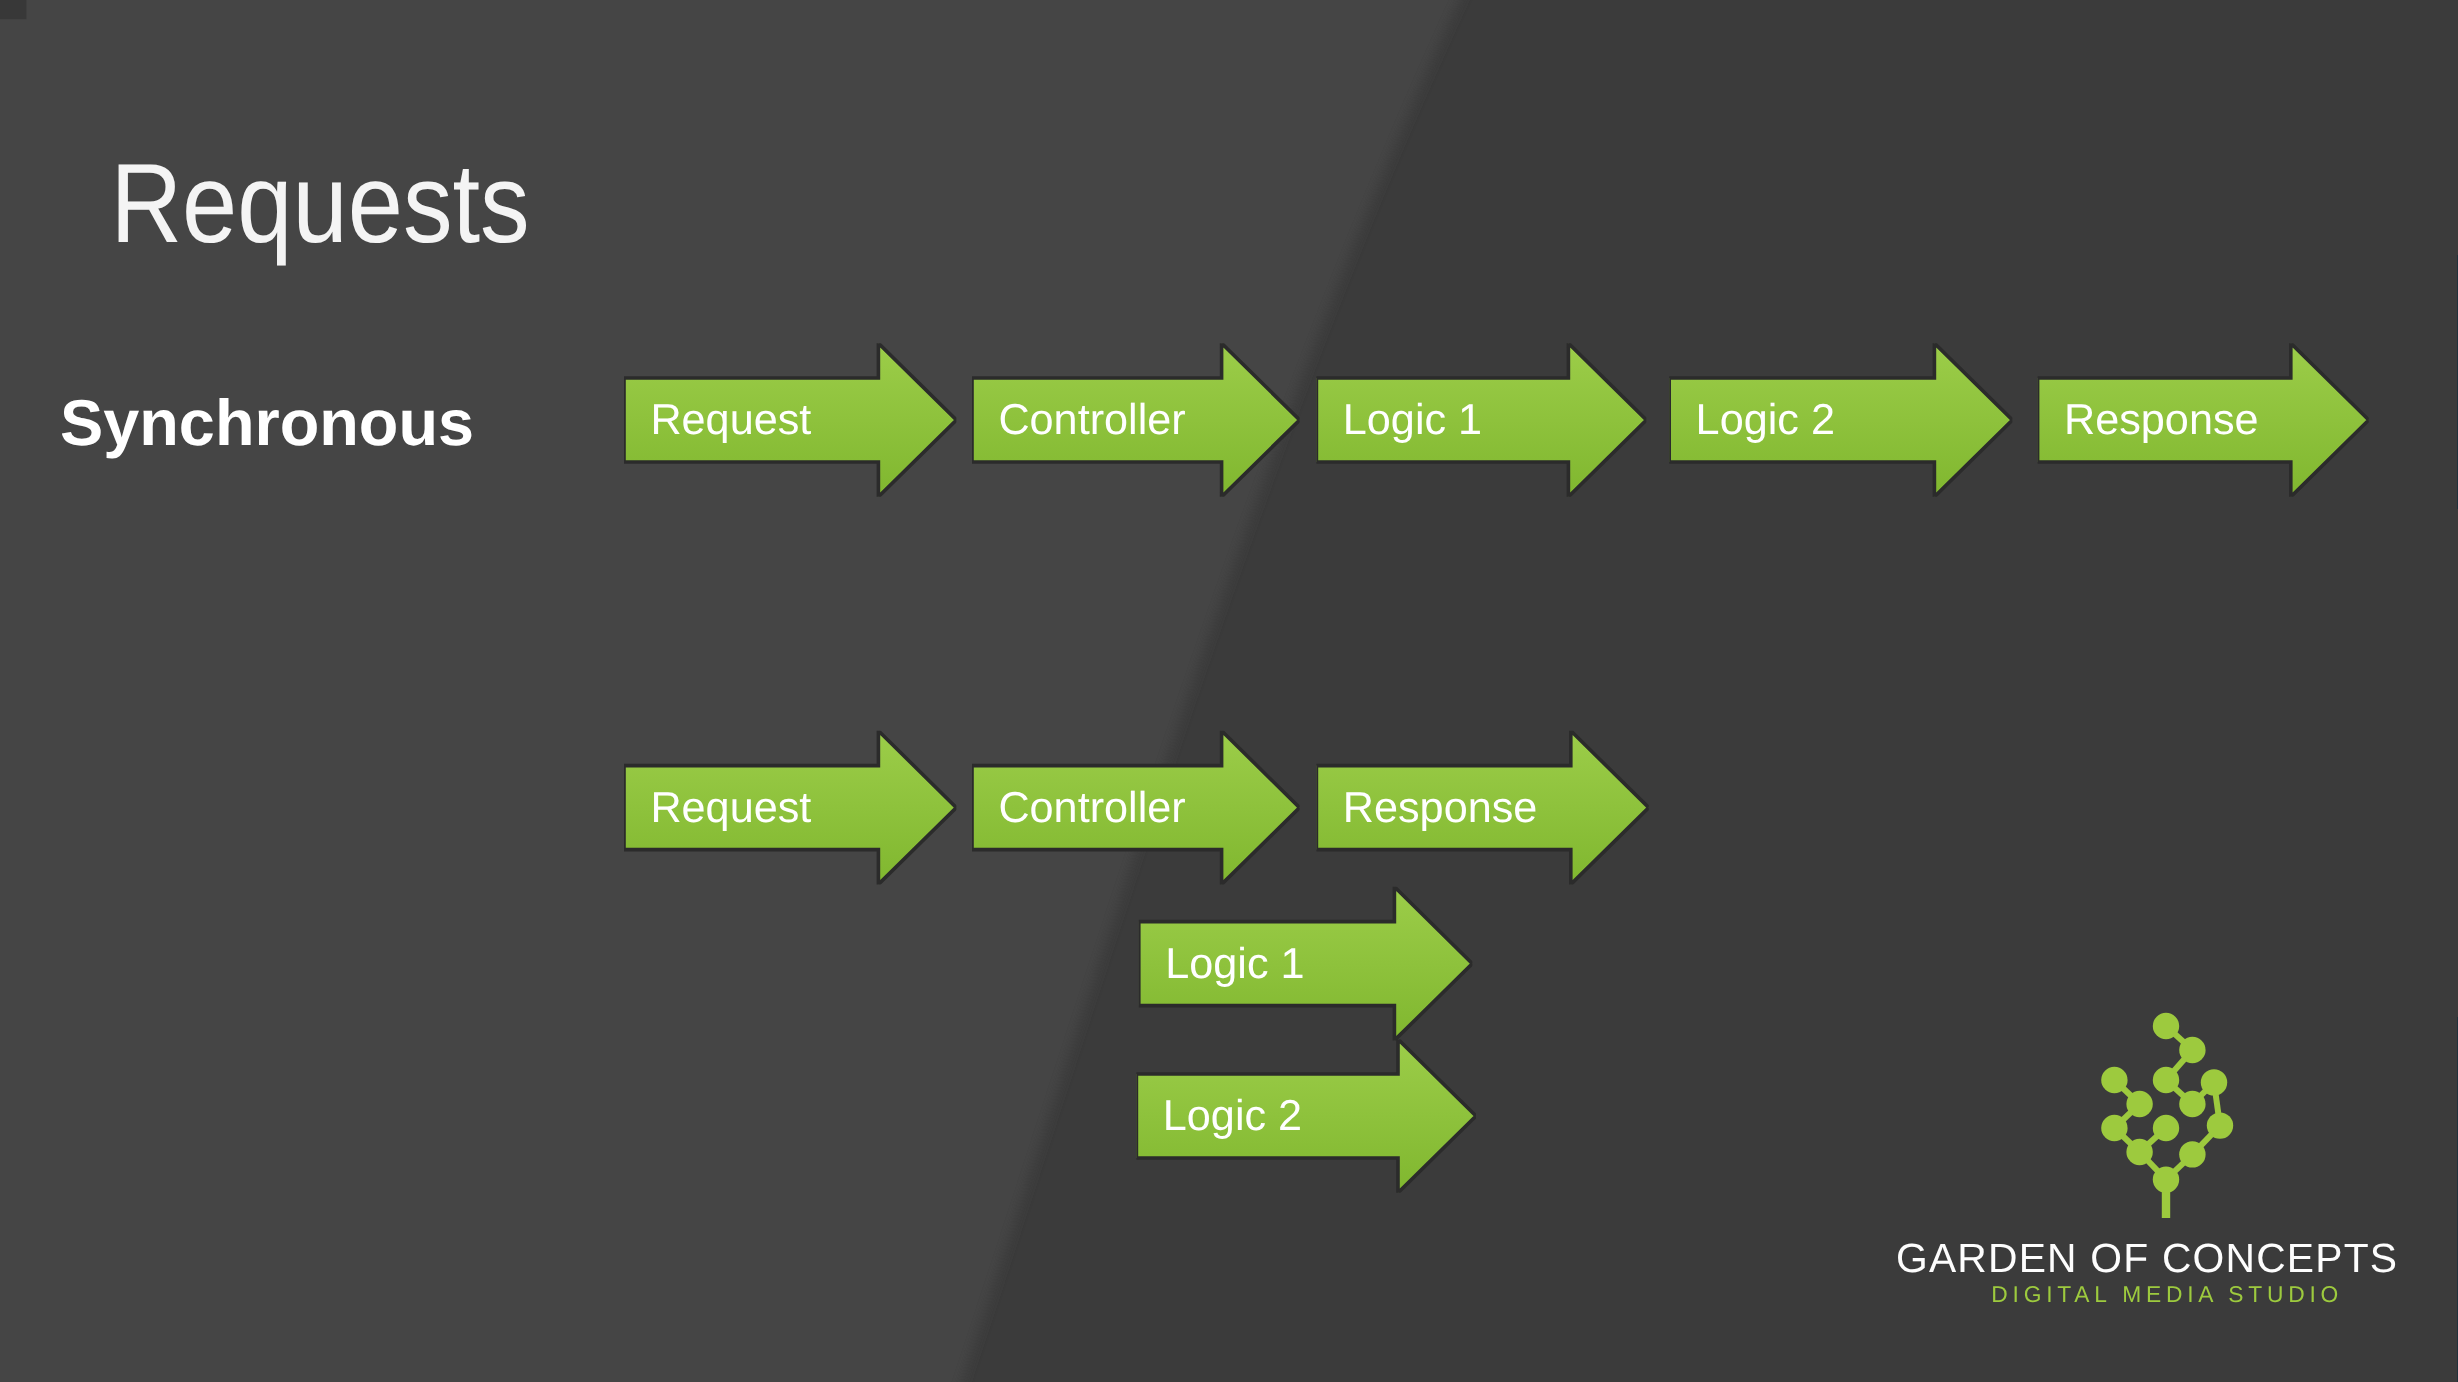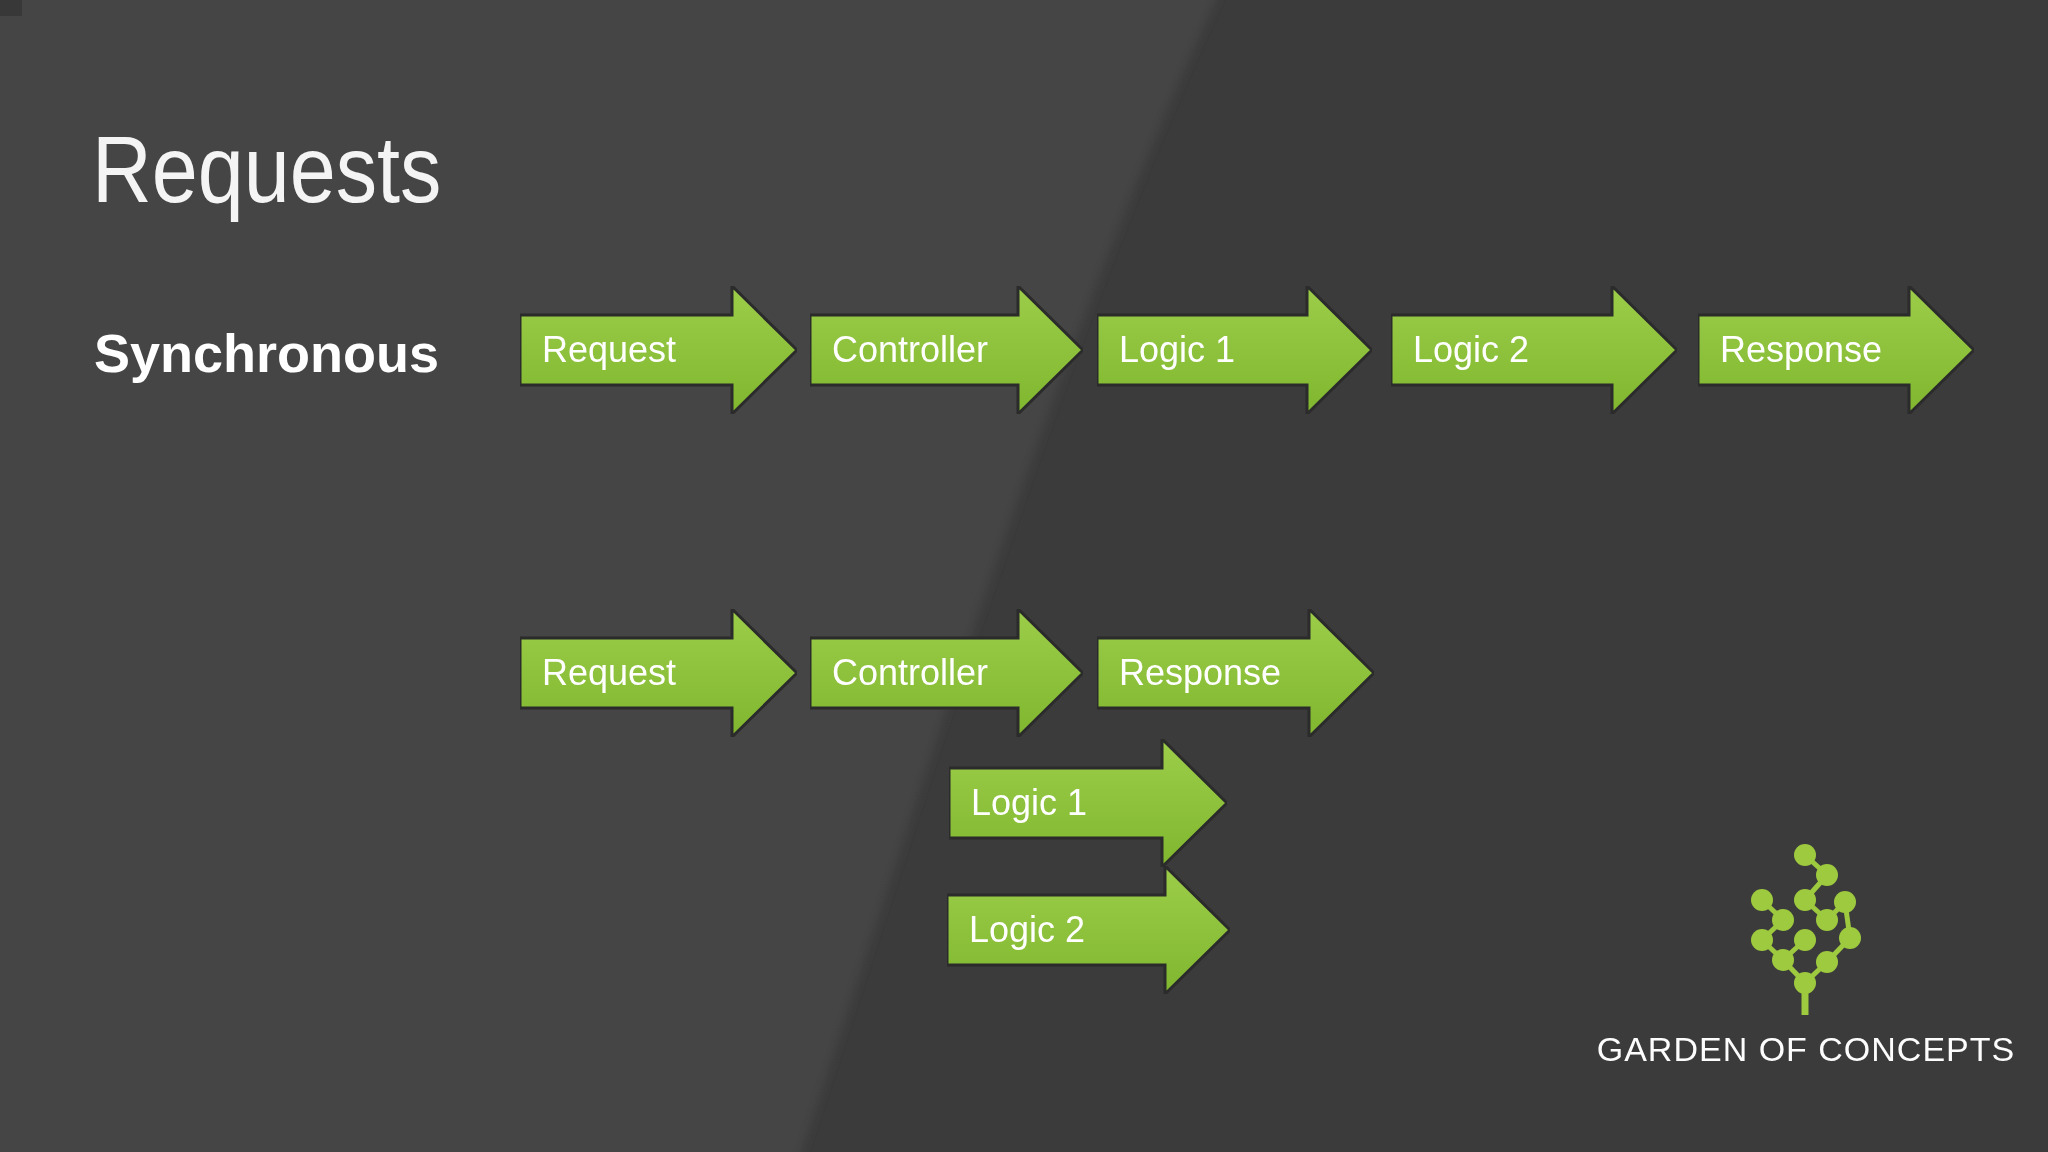--- a/index.html
+++ b/index.html
@@ -34,21 +34,20 @@
     white-space: nowrap;
   }
   .row-label {
     position: absolute;
     left: 50px;
     font-size: 54px;
     line-height: 66px;
     font-weight: 700;
     color: #ffffff;
     white-space: nowrap;
-    margin-left: 44px;
   }
   .row-label.sync { top: 320px; }
   .row-label.async { top: 644px; }
   .arrow {
     position: absolute;
     height: 128px;
   }
   .arrow svg {
     position: absolute;
     left: 0; top: 0;
@@ -76,21 +75,20 @@
     position: absolute;
     left: 150px;
     top: 2px;
     display: block;
   }
   .logo-name {
     position: absolute;
     left: 0;
     top: 192px;
     width: 452px;
-    text-align: center;
     font-size: 34px;
     line-height: 38px;
     color: #fdfdfd;
     letter-spacing: 1px;
     white-space: nowrap;
   }
   .logo-tagline {
     position: absolute;
     left: 0;
     top: 230px;
@@ -280,15 +278,16 @@
         <circle cx="97" cy="80" r="11"></circle>
         <circle cx="120" cy="98" r="11"></circle>
         <circle cx="32" cy="100" r="11"></circle>
         <circle cx="75" cy="100" r="11"></circle>
         <circle cx="53" cy="120" r="11"></circle>
         <circle cx="97" cy="122" r="11"></circle>
         <circle cx="75" cy="143" r="11"></circle>
       </g>
     </svg>
     <div class="logo-name">GARDEN OF CONCEPTS</div>
+    <div class="logo-tagline">DIGITAL MEDIA STUDIO</div>
   </div>
 
 </div>
 
 </body></html>

